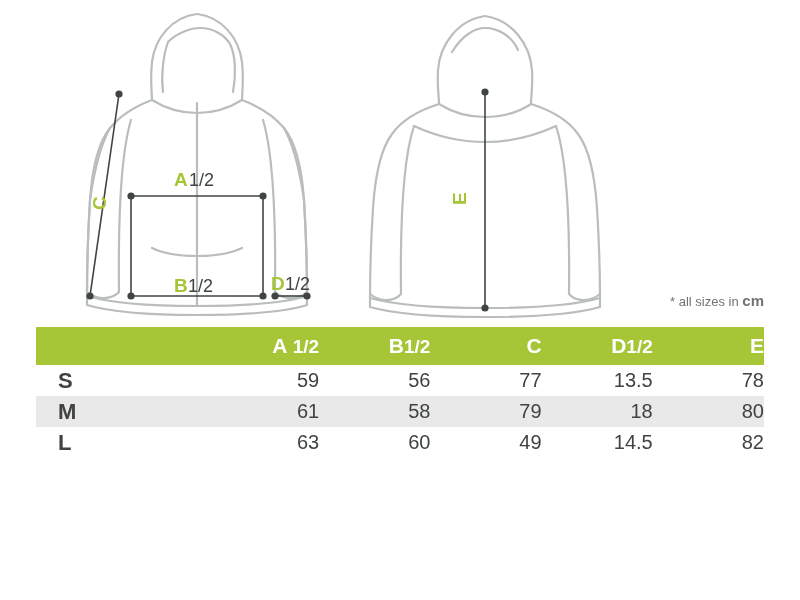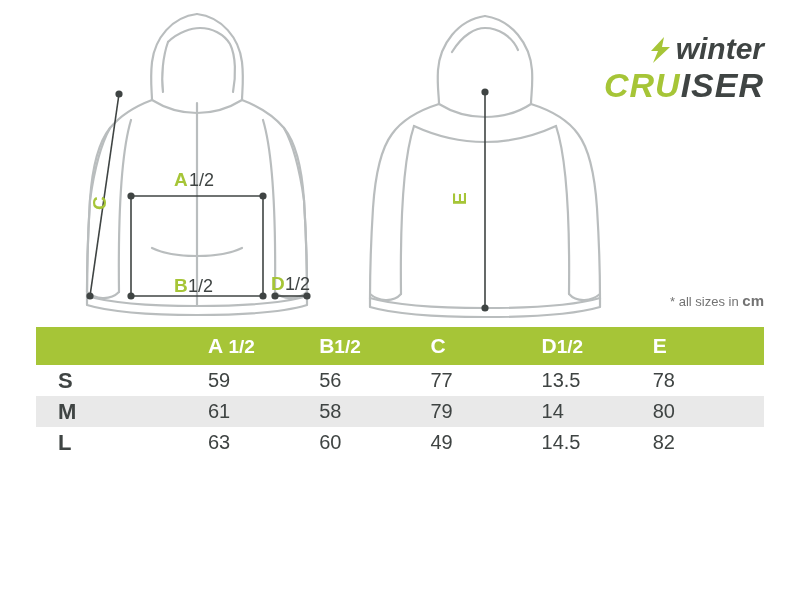--- a/index.html
+++ b/index.html
@@ -72,21 +72,21 @@
   
   .size-table {
     position: absolute;
     left: 36px;
     top: 327px;
     width: 728px;
     border-collapse: collapse;
     table-layout: fixed;
   }
   .size-table th, .size-table td {
-    text-align: left;
+    text-align: right;
     font-size: 20px;
     color: #3f4443;
     padding: 0;
     height: 31px;
     vertical-align: middle;
   }
   .size-table thead th {
     background: #a6c537;
     color: #ffffff;
     font-weight: bold;
@@ -103,33 +103,20 @@
     font-size: 22px;
     color: #3f4443;
   }
   .col-label { width: 172px; }
 </style>
 </head>
 <body>
 
 <div id="page">
 
-  <div class="logo">
-    <div class="logo-top">
-      <span class="logo-mark">
-        <svg width="20" height="26" viewBox="0 0 20 26">
-          <polygon points="13,0 0,14 7,14 2,26 19,10 11,10" fill="#a6c537"></polygon>
-        </svg>
-      </span>
-      <span>winter</span>
-    </div>
-    <div class="logo-bottom">
-      <span class="accent">CRU</span><span>ISER</span>
-    </div>
-  </div>
 
   <div class="drawing">
     <svg width="800" height="325" viewBox="0 0 800 325" xmlns="http://www.w3.org/2000/svg">
 
       <g fill="none" stroke="#b9bdbe" stroke-width="2.2" stroke-linejoin="round" stroke-linecap="round">
 
         <path d="M197,14 C172,17 155,38 152,62 C150,80 152,93 152,100"></path>
         <path d="M197,14 C222,17 239,38 242,62 C244,80 242,93 242,100"></path>
         <path d="M168,42 C178,32 192,28 200,28 C212,28 224,34 230,44 C236,56 236,76 233,92"></path>
         <path d="M168,42 C163,56 161,76 163,92"></path>
@@ -256,21 +243,21 @@
         <td>56</td>
         <td>77</td>
         <td>13.5</td>
         <td>78</td>
       </tr>
       <tr class="alt">
         <td class="size-label">M</td>
         <td>61</td>
         <td>58</td>
         <td>79</td>
-        <td>14</td>
+        <td>18</td>
         <td>80</td>
       </tr>
       <tr>
         <td class="size-label">L</td>
         <td>63</td>
         <td>60</td>
         <td>49</td>
         <td>14.5</td>
         <td>82</td>
       </tr>

